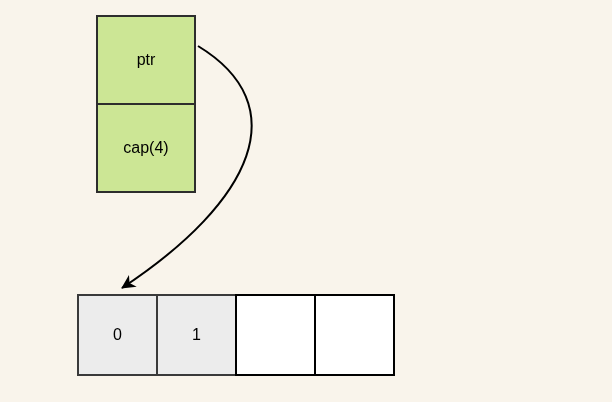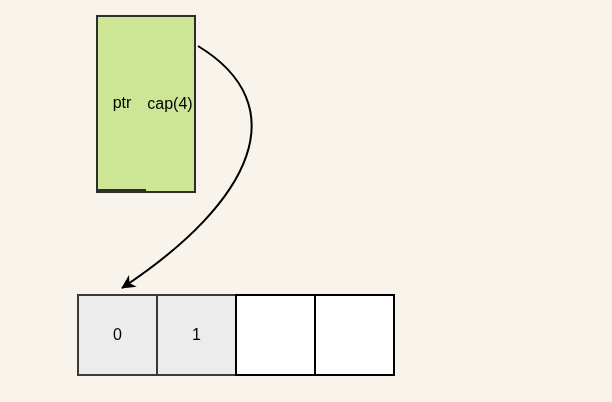--- a/index.html
+++ b/index.html
@@ -20,21 +20,21 @@
   .slice-struct {
     position: absolute;
     left: 96px;
     top: 15px;
     width: 100px;
     height: 178px;
     box-sizing: border-box;
     border: 2px solid #2d2d2d;
     background: #cce695;
     display: flex;
-    flex-direction: row;
+    flex-direction: column;
   }
   .struct-cell {
     flex: 1 1 0;
     display: flex;
     align-items: center;
     justify-content: center;
     font-size: 16px;
     border-bottom: 2px solid #2d2d2d;
   }
   .struct-cell:last-child {

